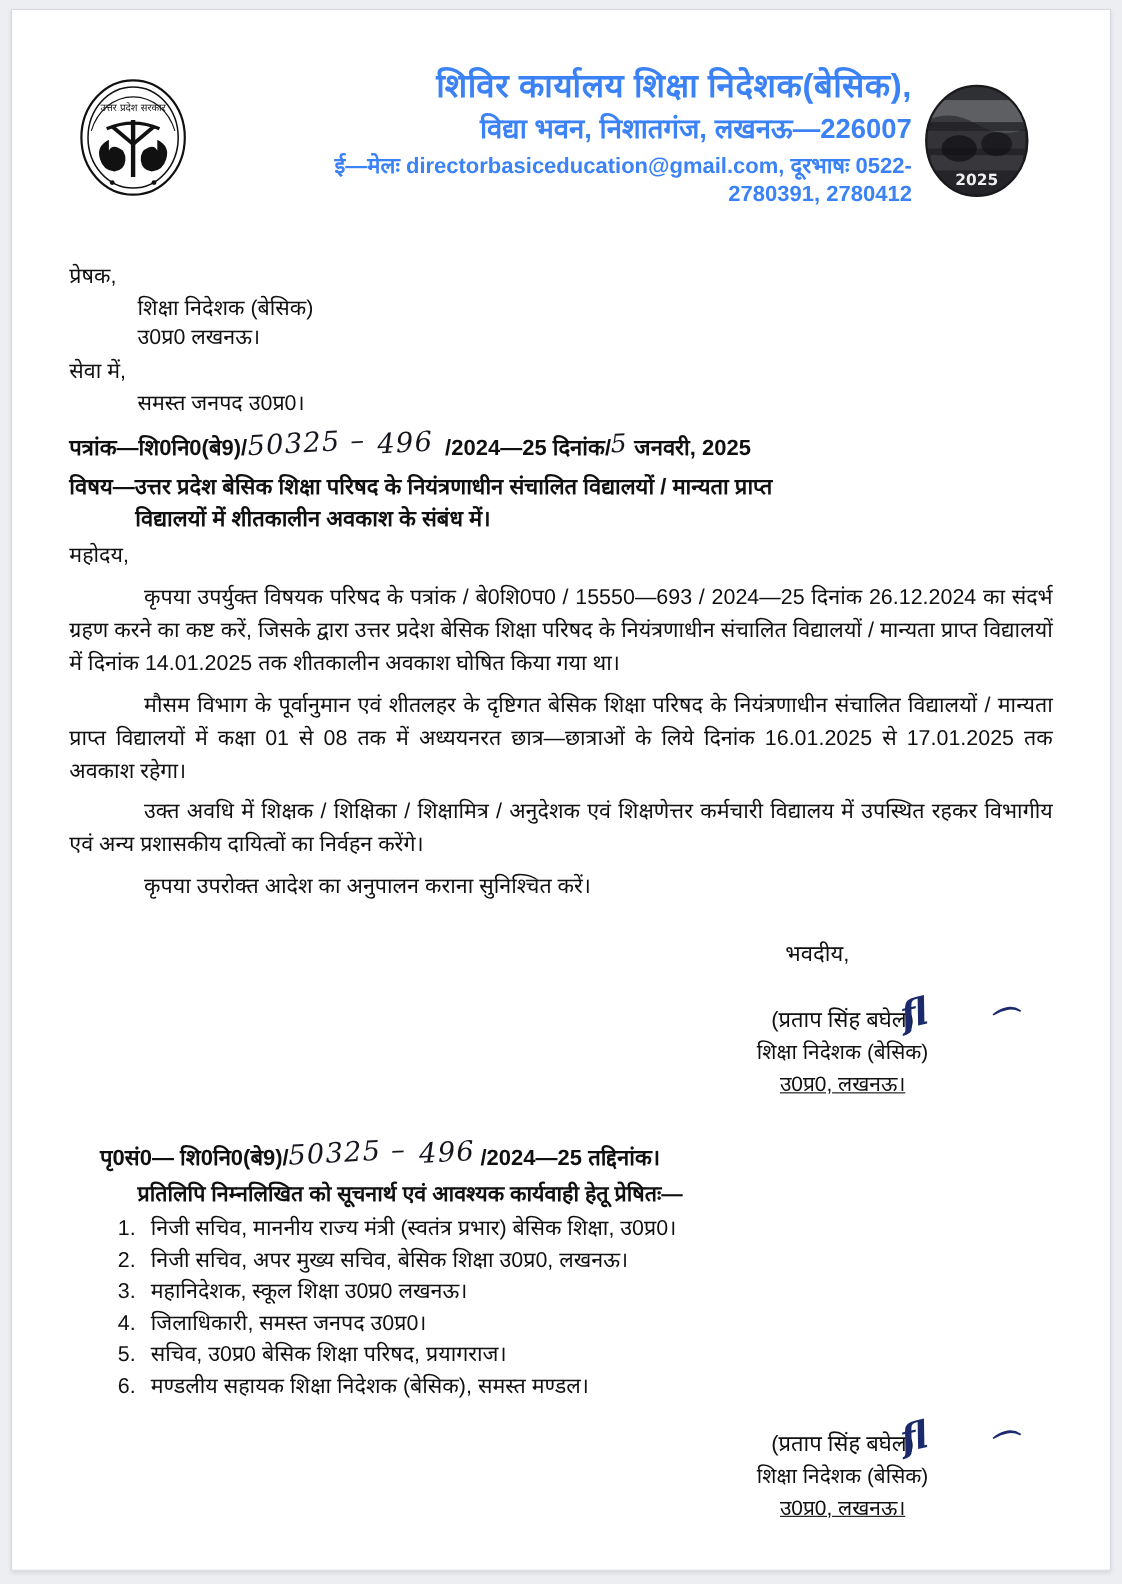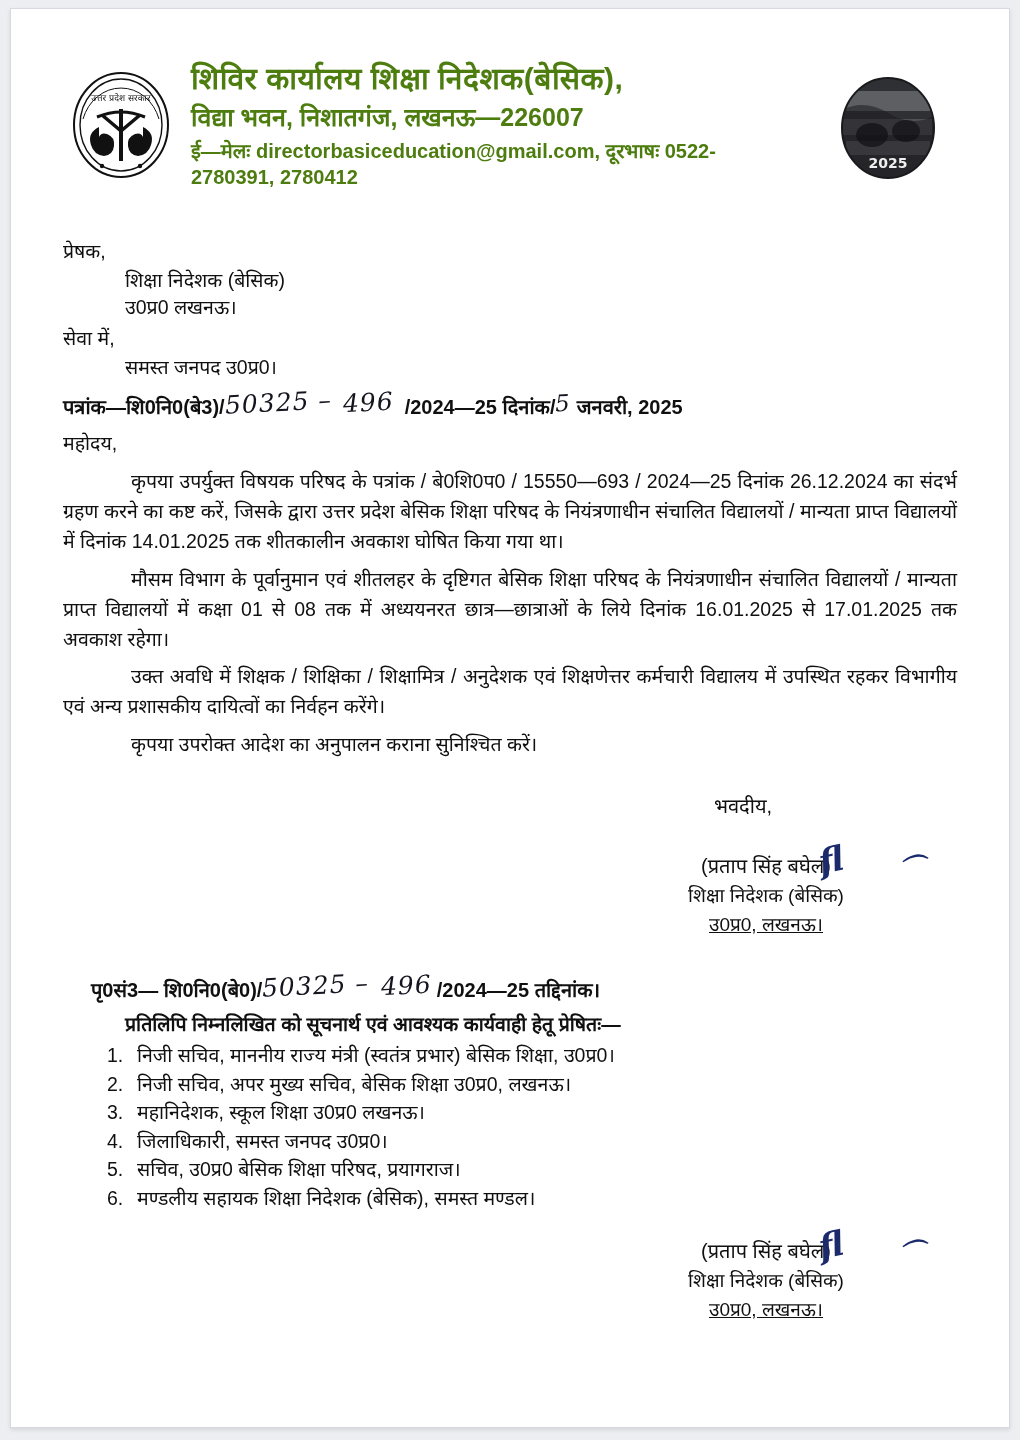--- a/index.html
+++ b/index.html
@@ -32,23 +32,23 @@
   }
   .emblem{
     position:absolute;left:18px;top:8px;
     width:104px;height:112px;
   }
   .stamp{
     position:absolute;right:29px;top:12px;
     width:104px;height:110px;
   }
   .head-text{
-    text-align:left;
+    text-align:right;
     padding:0 140px;
-    color:#4d7c0f;
+    color:#3b82f6;
   }
   .hline1{
     font-size:30px;font-weight:700;letter-spacing:.5px;
     line-height:1.22;white-space:nowrap;
   }
   .hline2{
     font-size:25px;font-weight:700;
     line-height:1.3;margin-top:3px;white-space:nowrap;
   }
   .hline3{
@@ -237,23 +237,27 @@
   <div class="body-wrap">
 
     <div class="lbl">प्रेषक,</div>
     <div class="indent1 tight">शिक्षा निदेशक (बेसिक)</div>
     <div class="indent1 tight">उ0प्र0 लखनऊ।</div>
 
     <div class="lbl">सेवा में,</div>
     <div class="indent1 tight">समस्त जनपद उ0प्र0।</div>
 
     <div class="refline">
-      <span>पत्रांक—शि0नि0(बे3)/</span><span class="hw">50325 –</span>&nbsp;&nbsp;<span class="hw">496</span>&nbsp;&nbsp;<span>/2024—25 दिनांक/</span><span class="hw small">5</span>&nbsp;<span>जनवरी, 2025</span>
-    </div>
-
+      <span>पत्रांक—शि0नि0(बे9)/</span><span class="hw">50325 –</span>&nbsp;&nbsp;<span class="hw">496</span>&nbsp;&nbsp;<span>/2024—25 दिनांक/</span><span class="hw small">5</span>&nbsp;<span>जनवरी, 2025</span>
+    </div>
+
+    <div class="subject">
+      <span>विषय—उत्तर प्रदेश बेसिक शिक्षा परिषद के नियंत्रणाधीन संचालित विद्यालयों / मान्यता प्राप्त</span>
+      <span class="sub-ind">विद्यालयों में शीतकालीन अवकाश के संबंध में।</span>
+    </div>
 
     <div class="salute">महोदय,</div>
 
     <p class="para">कृपया उपर्युक्त विषयक परिषद के पत्रांक / बे0शि0प0 / 15550—693 / 2024—25 दिनांक 26.12.2024 का संदर्भ ग्रहण करने का कष्ट करें, जिसके द्वारा उत्तर प्रदेश बेसिक शिक्षा परिषद के नियंत्रणाधीन संचालित विद्यालयों / मान्यता प्राप्त विद्यालयों में दिनांक 14.01.2025 तक शीतकालीन अवकाश घोषित किया गया था।</p>
     <p class="para">मौसम विभाग के पूर्वानुमान एवं शीतलहर के दृष्टिगत बेसिक शिक्षा परिषद के नियंत्रणाधीन संचालित विद्यालयों / मान्यता प्राप्त विद्यालयों में कक्षा 01 से 08 तक में अध्ययनरत छात्र—छात्राओं के लिये दिनांक 16.01.2025 से 17.01.2025 तक अवकाश रहेगा।</p>
     <p class="para">उक्त अवधि में शिक्षक / शिक्षिका / शिक्षामित्र / अनुदेशक एवं शिक्षणेत्तर कर्मचारी विद्यालय में उपस्थित रहकर विभागीय एवं अन्य प्रशासकीय दायित्वों का निर्वहन करेंगे।</p>
     <p class="para">कृपया उपरोक्त आदेश का अनुपालन कराना सुनिश्चित करें।</p>
 
     <div class="sign-block">
       <div class="bhavdiya">भवदीय,</div>
@@ -261,21 +265,21 @@
         <span>(प्रताप सिंह बघेल)</span>
         <span class="ink ink-scribble">ﬂ</span>
         <span class="ink ink-tail">⌒</span>
       </div>
       <div class="sig-role">शिक्षा निदेशक (बेसिक)</div>
       <div class="sig-place">उ0प्र0, लखनऊ।</div>
     </div>
 
     <div class="endorse">
       <div class="endorse-ref">
-        <span>पृ0सं3— शि0नि0(बे0)/</span><span class="hw">50325 –</span>&nbsp;&nbsp;<span class="hw">496</span>&nbsp;<span>/2024—25 तद्दिनांक।</span>
+        <span>पृ0सं0— शि0नि0(बे9)/</span><span class="hw">50325 –</span>&nbsp;&nbsp;<span class="hw">496</span>&nbsp;<span>/2024—25 तद्दिनांक।</span>
       </div>
       <div class="endorse-sub">प्रतिलिपि निम्नलिखित को सूचनार्थ एवं आवश्यक कार्यवाही हेतू प्रेषितः—</div>
 
       <ol class="copy-list">
         <li>निजी सचिव, माननीय राज्य मंत्री (स्वतंत्र प्रभार) बेसिक शिक्षा, उ0प्र0।</li>
         <li>निजी सचिव, अपर मुख्य सचिव, बेसिक शिक्षा उ0प्र0, लखनऊ।</li>
         <li>महानिदेशक, स्कूल शिक्षा उ0प्र0 लखनऊ।</li>
         <li>जिलाधिकारी, समस्त जनपद उ0प्र0।</li>
         <li>सचिव, उ0प्र0 बेसिक शिक्षा परिषद, प्रयागराज।</li>
         <li>मण्डलीय सहायक शिक्षा निदेशक  (बेसिक), समस्त मण्डल।</li>

